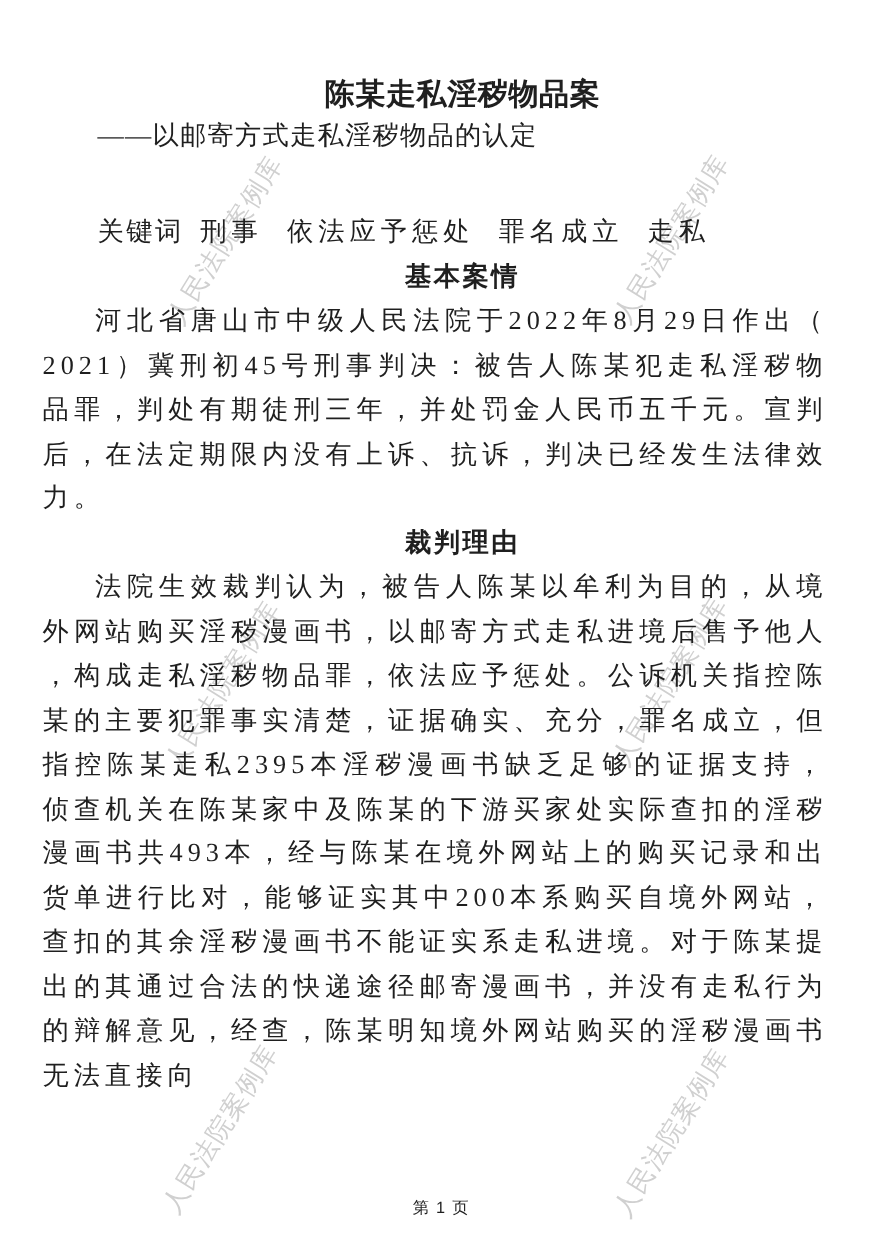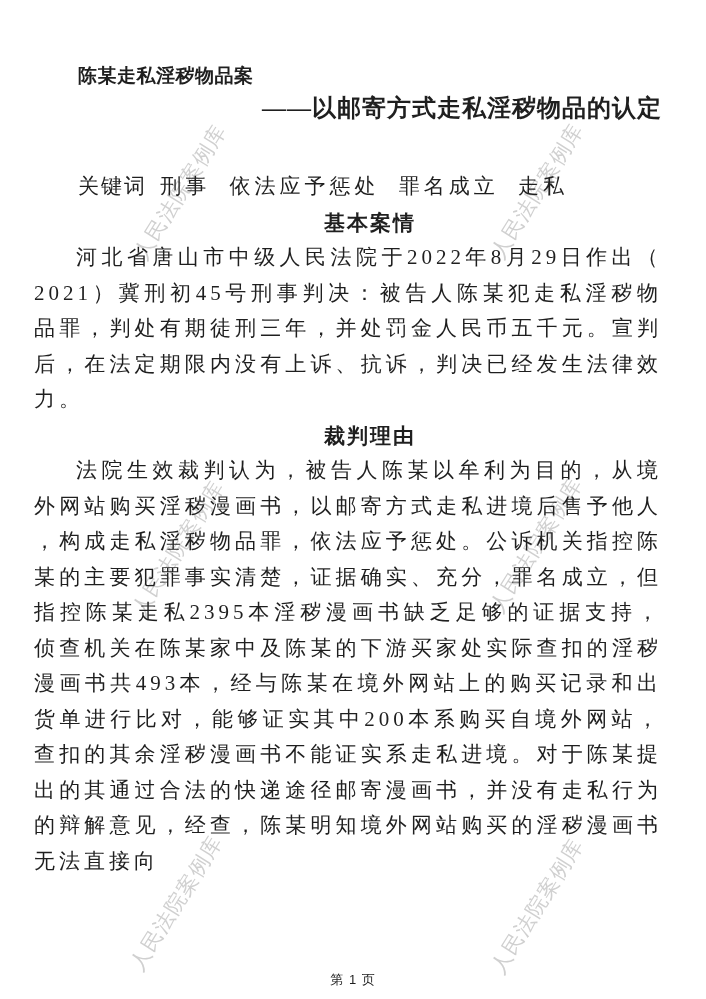--- a/index.html
+++ b/index.html
@@ -30,30 +30,31 @@
   .content { position: relative; z-index: 1; }
   .doc-number {
     margin-left: 11px;
     line-height: 24px;
     font-size: 20px;
     letter-spacing: 0.5px;
   }
   .title {
     margin: 8px 0 0 44px;
     line-height: 32px;
-    font-size: 19px;
+    text-align: center;
+    font-size: 24px;
     font-weight: 700;
     letter-spacing: 0.5px;
   }
   .subtitle {
     margin: 2px 0 0 44px;
     line-height: 28px;
-    text-align: right;
-    font-size: 24px;
-    font-weight: 700;
+    text-align: left;
+    font-size: 21px;
+    font-weight: 400;
     letter-spacing: 1px;
   }
   .keywords {
     margin: 46px 0 0 44px;
     line-height: 35.5px;
     font-size: 21px;
   }
   .kw-label {
     font-family: "Liberation Sans", "DejaVu Sans", sans-serif;
     font-weight: 400;
@@ -75,21 +76,21 @@
     line-height: 35.5px;
     font-size: 21px;
     letter-spacing: 4px;
     text-indent: 42px;
     text-align: justify;
     line-break: anywhere;
   }
   .footer {
     position: absolute;
     left: 0;
-    bottom: 10px;
+    bottom: 24px;
     width: 100%;
     text-align: center;
     font-family: "Liberation Sans", "DejaVu Sans", sans-serif;
     font-size: 13px;
     letter-spacing: 1px;
     color: #1f1f1f;
     z-index: 1;
   }
 </style>
 </head>

